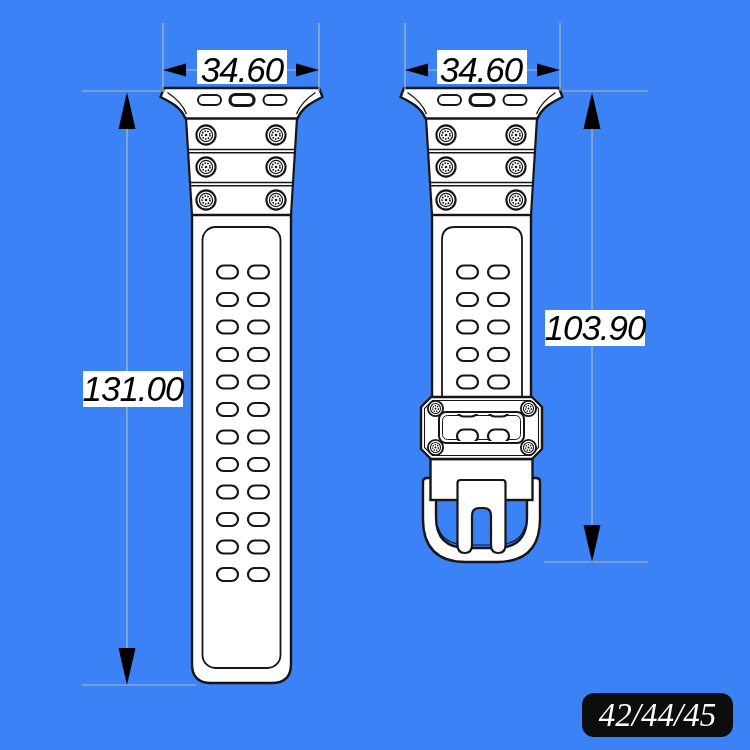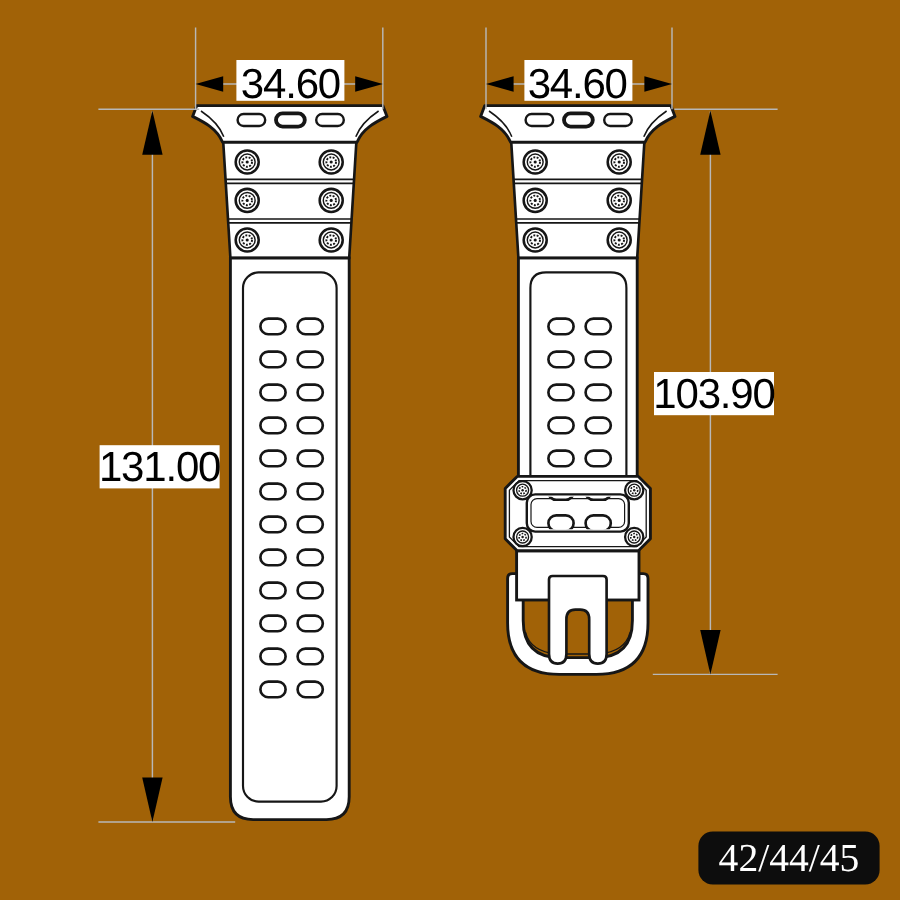--- a/index.html
+++ b/index.html
@@ -8,21 +8,22 @@
     background: #ffffff;
     width: 750px;
     height: 750px;
     overflow: hidden;
     font-family: "Liberation Sans", sans-serif;
   }
   .stage {
     position: relative;
     width: 750px;
     height: 750px;
-    background: #a16207;
+    background: #3b82f6;
+    font-style: italic;
   }
   svg { display: block; }
   .dim-text {
     font-family: "Liberation Sans", sans-serif;
     font-size: 35px;
     letter-spacing: -1px;
     fill: #000000;
     text-anchor: middle;
   }
   .badge-text {

